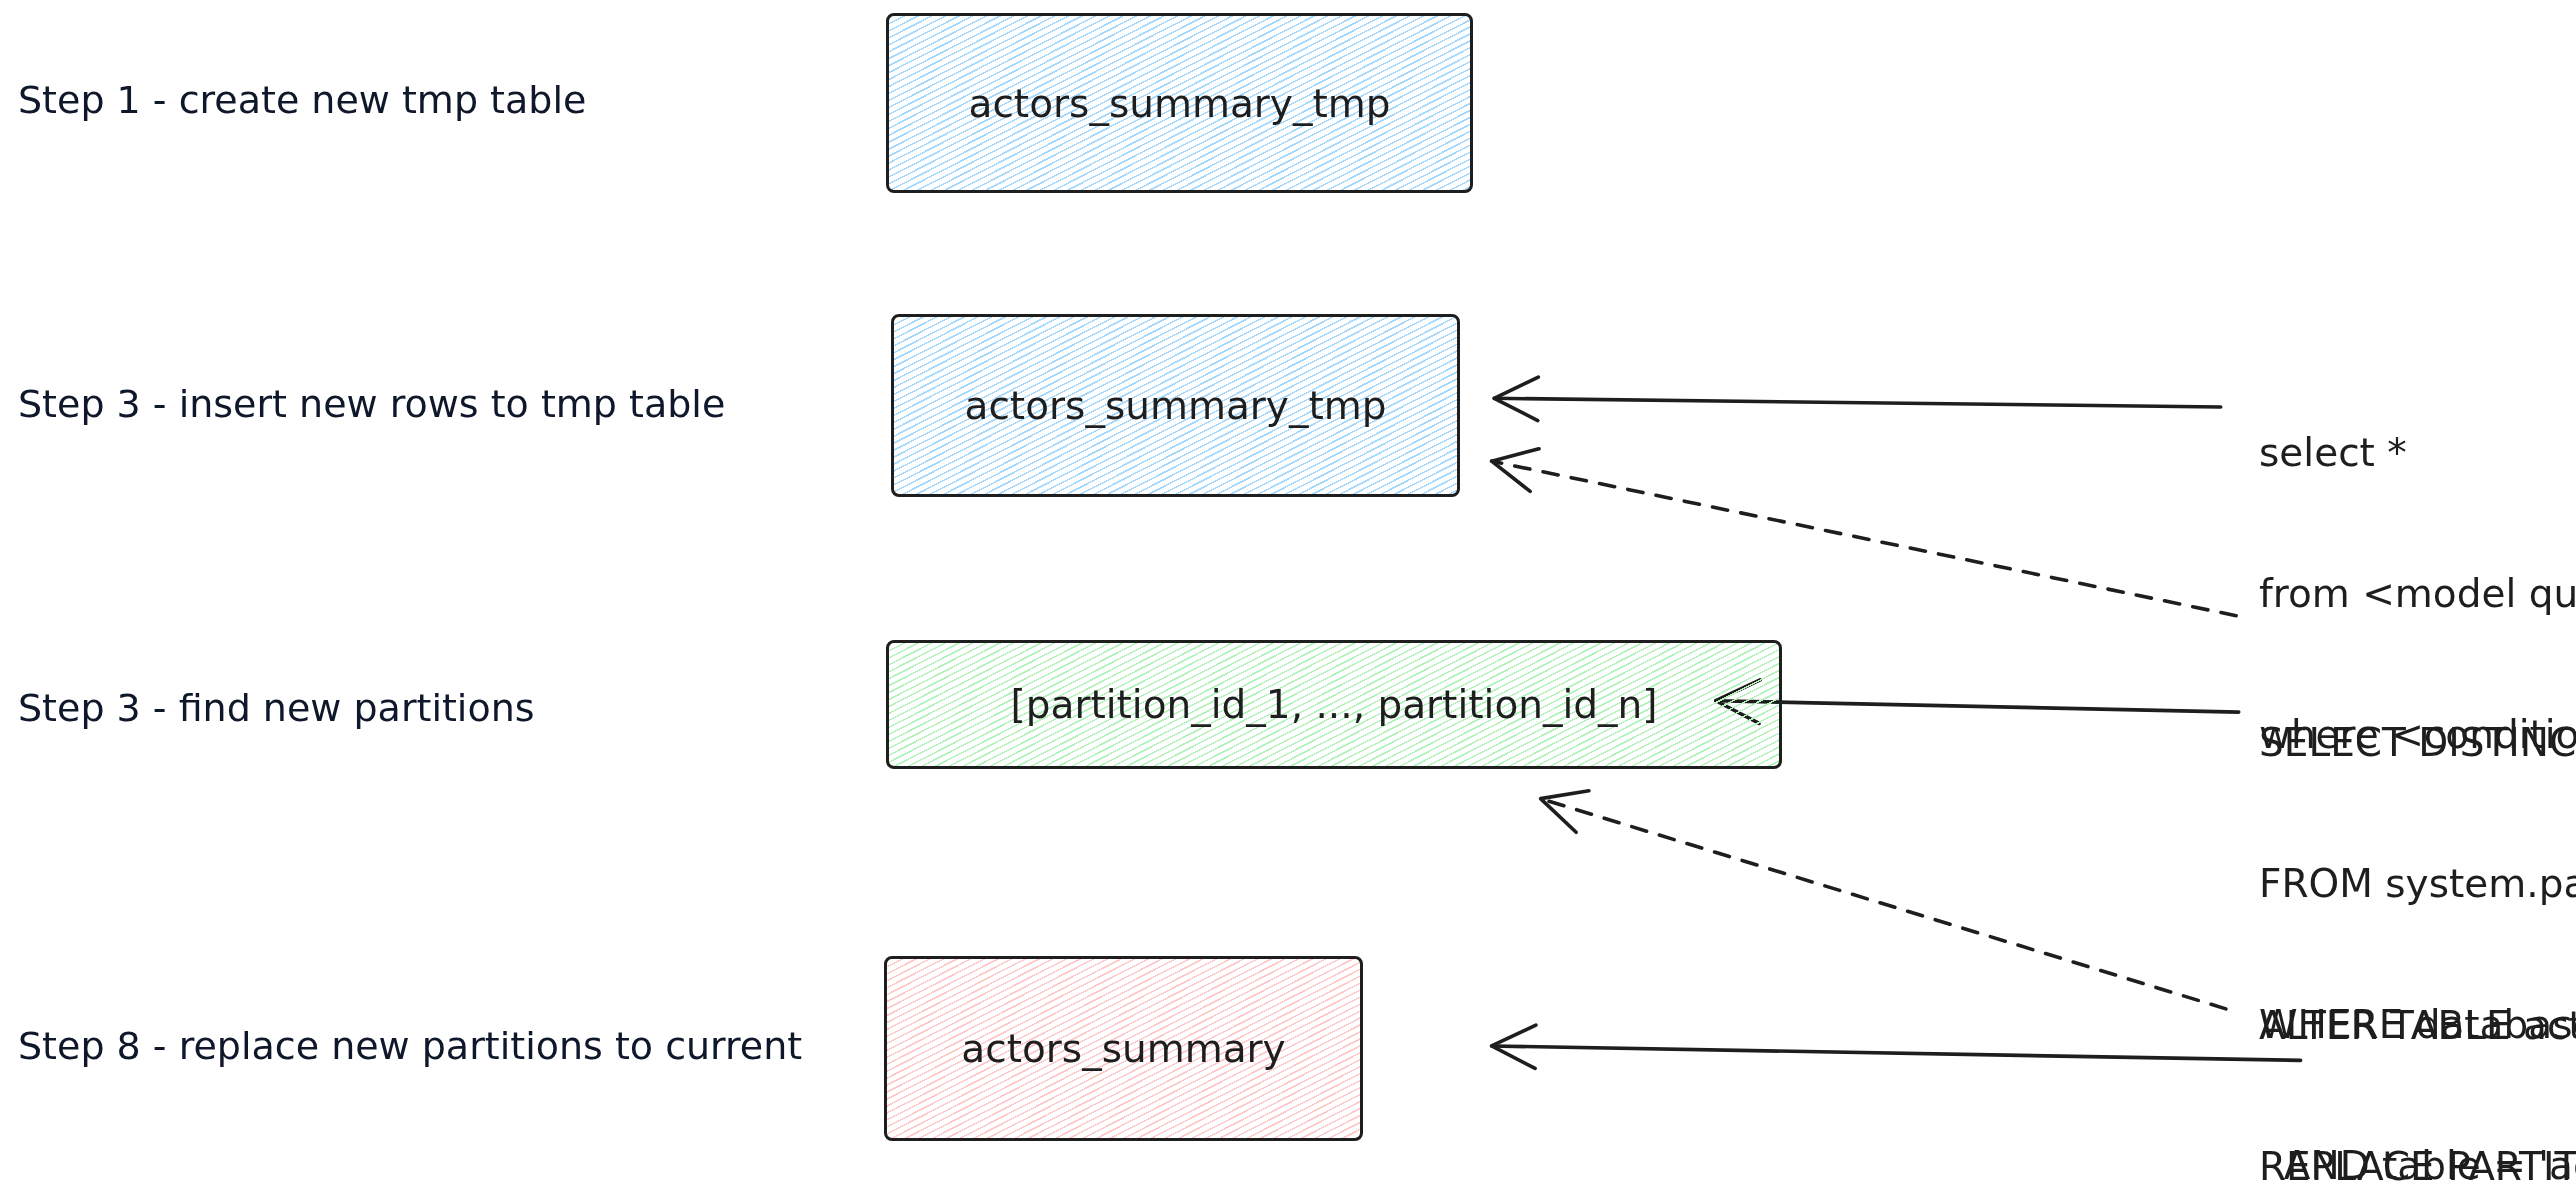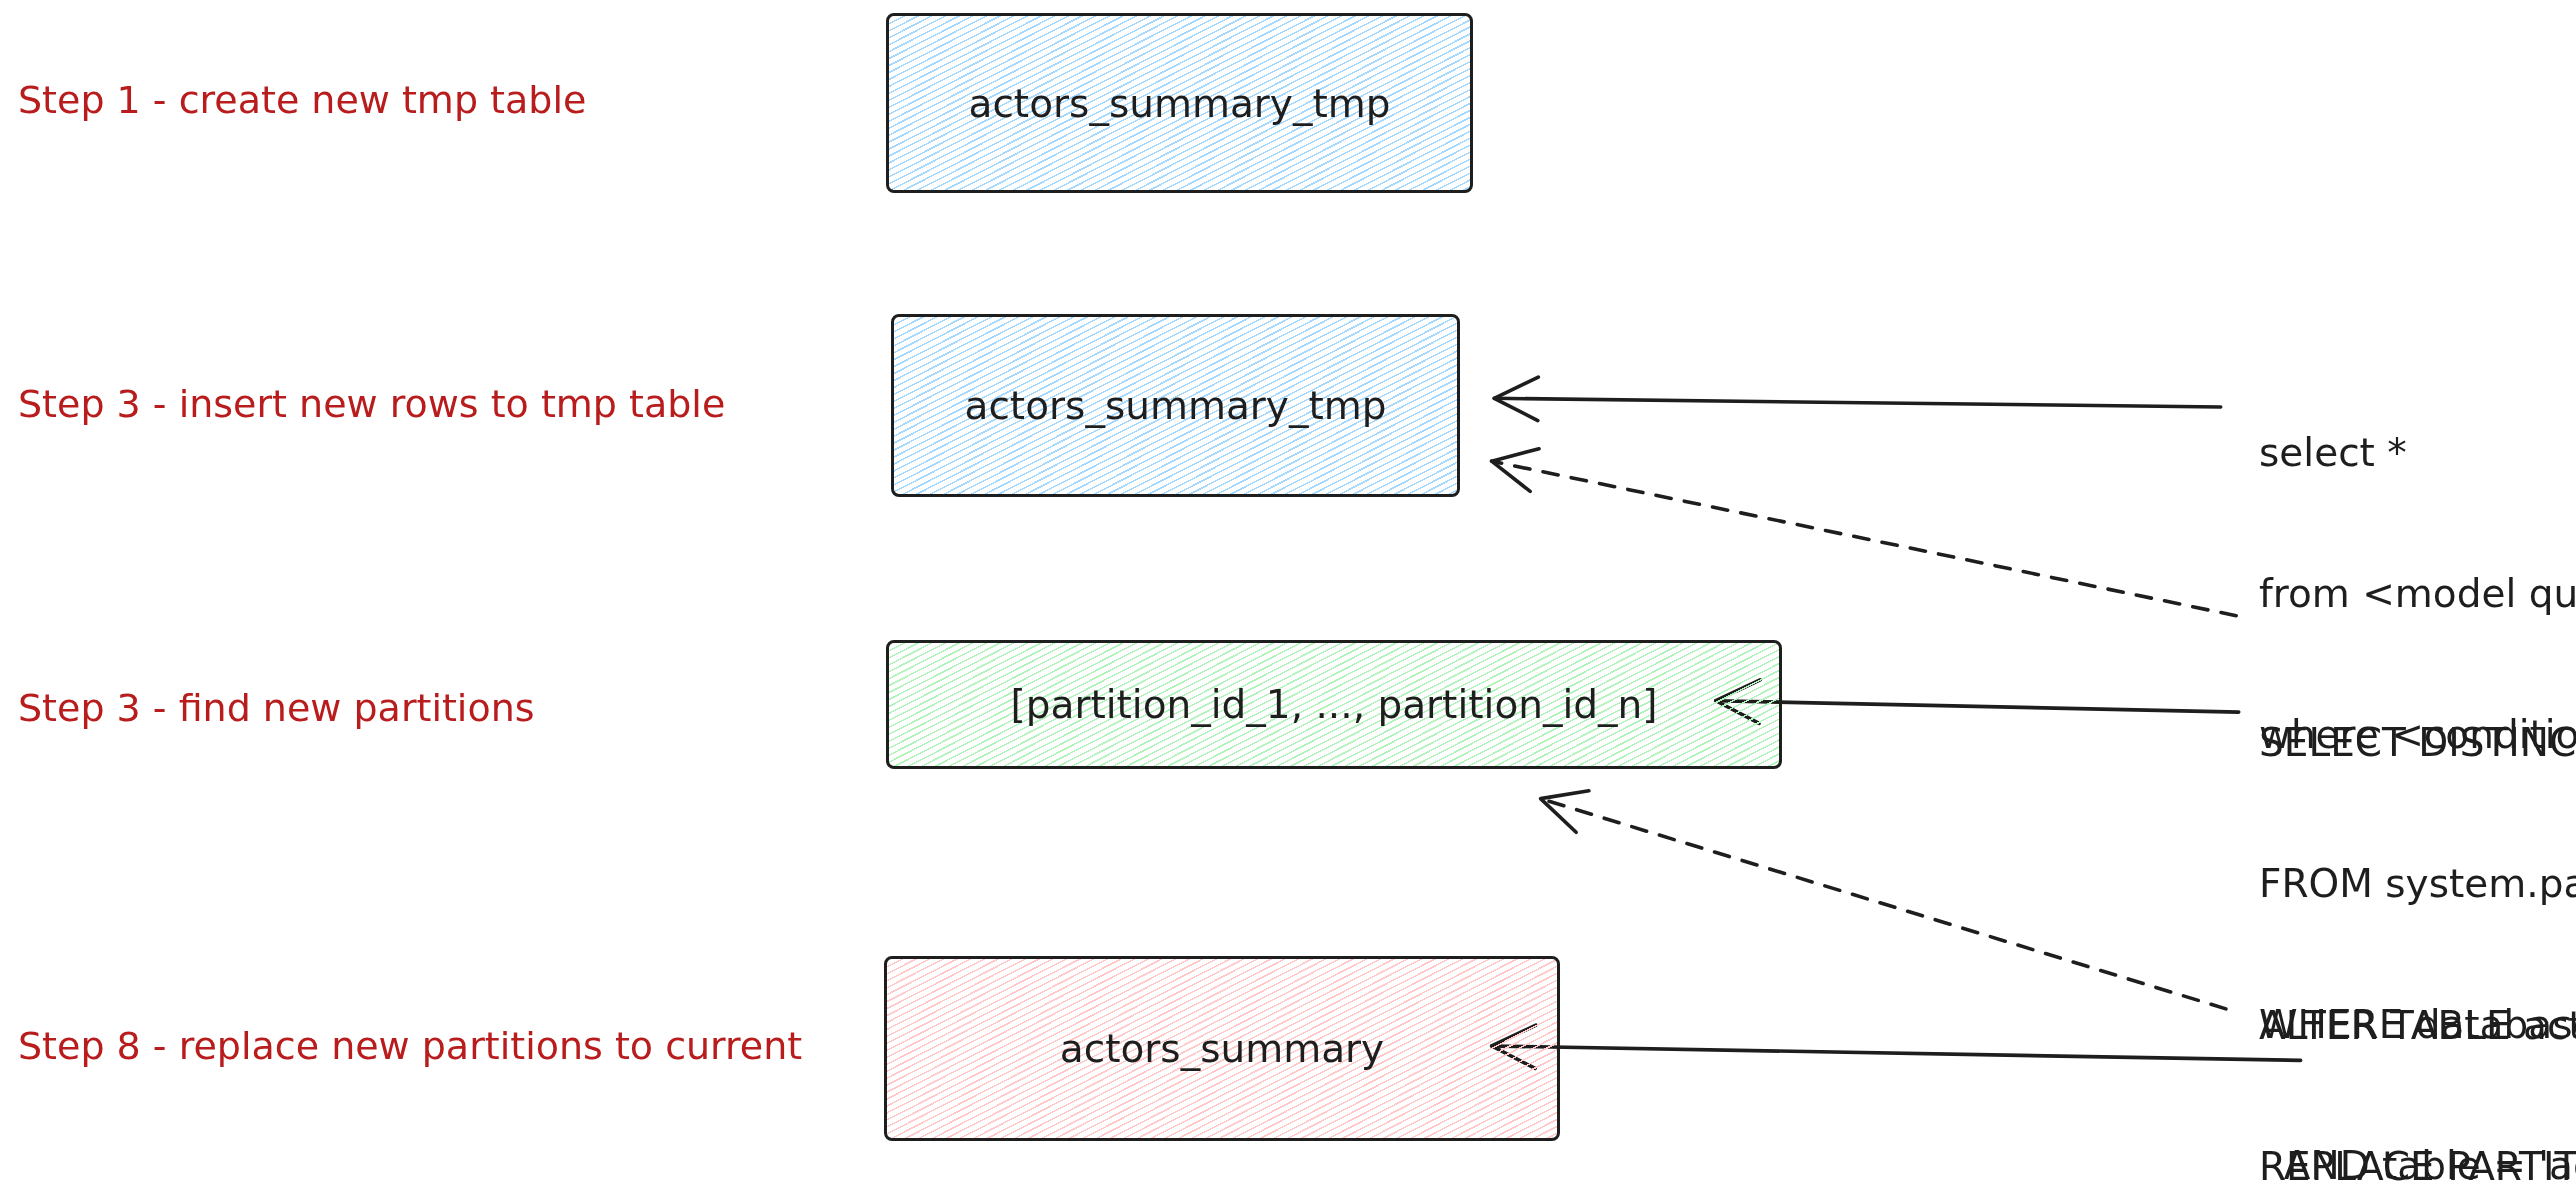--- a/index.html
+++ b/index.html
@@ -16,21 +16,21 @@
     overflow: hidden;
     color: #1e1e1e;
   }
   
   .step-label {
     position: absolute;
     left: 18px;
     font-size: 38px;
     line-height: 47px;
     white-space: nowrap;
-    color: #b91c1c;
+    color: #0f172a;
     text-align: right;
   }
   #label-step1 { top: 77px; }
   #label-step2 { top: 381px; }
   #label-step3 { top: 685px; }
   #label-step4 { top: 1023px; }
 
   
   .node-box {
     position: absolute;
@@ -52,21 +52,21 @@
     background: repeating-linear-gradient(153deg,
       #b2f2bb 0px, #b2f2bb 1.5px, transparent 1.5px, transparent 6.2px);
   }
   .hatch-pink {
     background: repeating-linear-gradient(153deg,
       #ffc9c9 0px, #ffc9c9 1.5px, transparent 1.5px, transparent 6.2px);
   }
   #box-tmp-step1 { left: 886px; top: 13px;   width: 587px; height: 180px; }
   #box-tmp-step2 { left: 891px; top: 314px;  width: 569px; height: 183px; }
   #box-partitions{ left: 886px; top: 640px; width: 896px; height: 129px; }
-  #box-current   { left: 884px; top: 956px; width: 676px; height: 185px; }
+  #box-current   { left: 884px; top: 956px; width: 479px; height: 185px; }
 
   
   .sql-block {
     position: absolute;
     left: 2259px;
     font-size: 39px;
     line-height: 47px;
     white-space: pre;
     color: #1e1e1e;
   }

